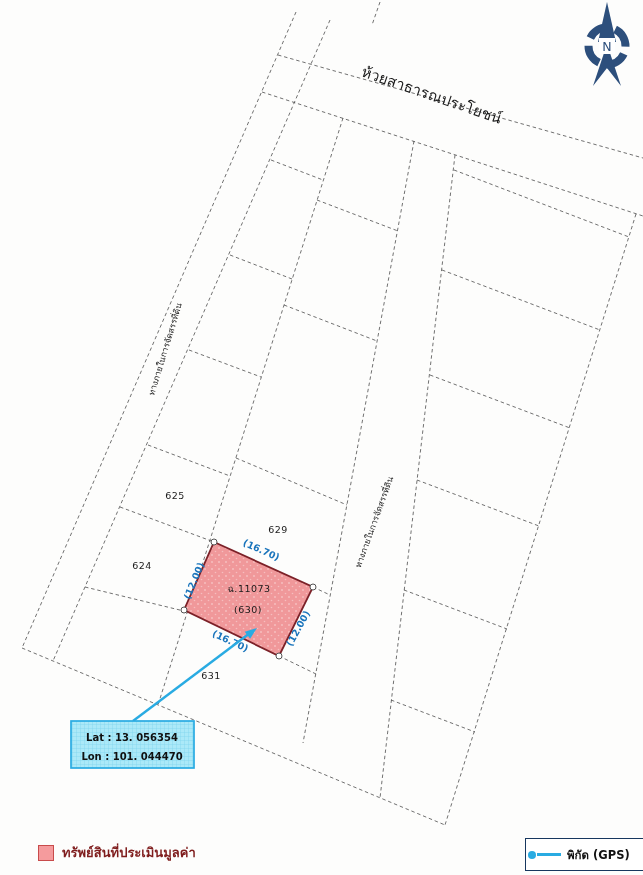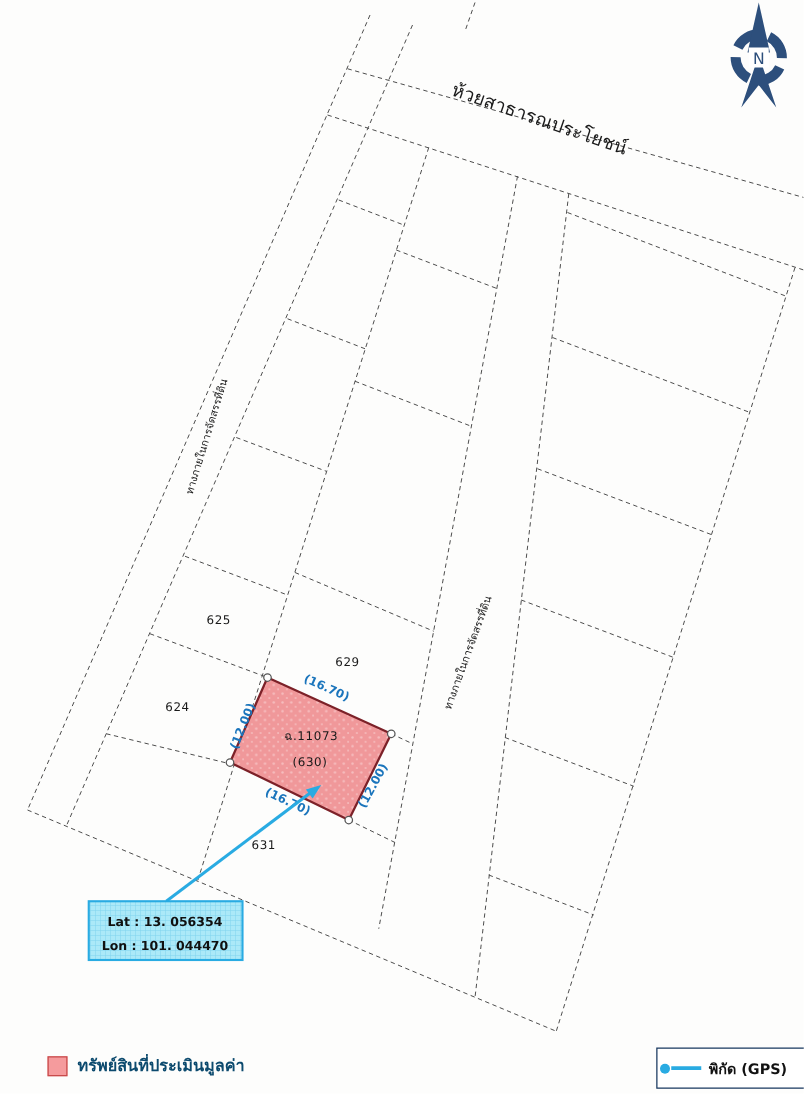--- a/index.html
+++ b/index.html
@@ -10,21 +10,21 @@
   text{font-family:"DejaVu Sans","Liberation Sans",sans-serif;}
   .cad{stroke:#4d4d4d;stroke-width:0.8;stroke-dasharray:3.5 2.8;fill:none;}
   .parcel-num{font-size:9.5px;fill:#1a1a1a;letter-spacing:0.5px;}
   .dim{font-size:9.5px;font-weight:bold;fill:#1b75bc;}
   .roadlbl{font-size:8.5px;fill:#222;}
   .streamlbl{font-size:15px;fill:#1a1a1a;font-family:"DejaVu Serif","Liberation Serif",serif;}
   .gpstxt{font-size:10px;font-weight:bold;fill:#101010;}
   
   .legend-left{position:absolute;left:38px;top:842px;display:flex;align-items:center;gap:8px;}
   .swatch{width:14px;height:14px;background:#f59b9d;border:1.6px solid #c84b4b;}
-  .legend-left .lbl{font-size:13px;font-weight:bold;color:#0c4a6e;}
+  .legend-left .lbl{font-size:13px;font-weight:bold;color:#7f1d1d;}
   .legend-gps{position:absolute;left:525px;top:838px;width:136px;height:33px;
       border:1.7px solid #17375e;box-sizing:border-box;background:#fff;
       display:flex;align-items:center;justify-content:flex-start;gap:6px;}
   .gdot{width:8px;height:8px;border-radius:50%;background:#29abe2;margin-left:2px;}
   .gline{width:24px;height:3px;background:#29abe2;margin-left:-5px;}
   .legend-gps .lbl{font-size:11.5px;font-weight:bold;color:#111;white-space:nowrap;}
 </style>
 </head>
 <body>
 

